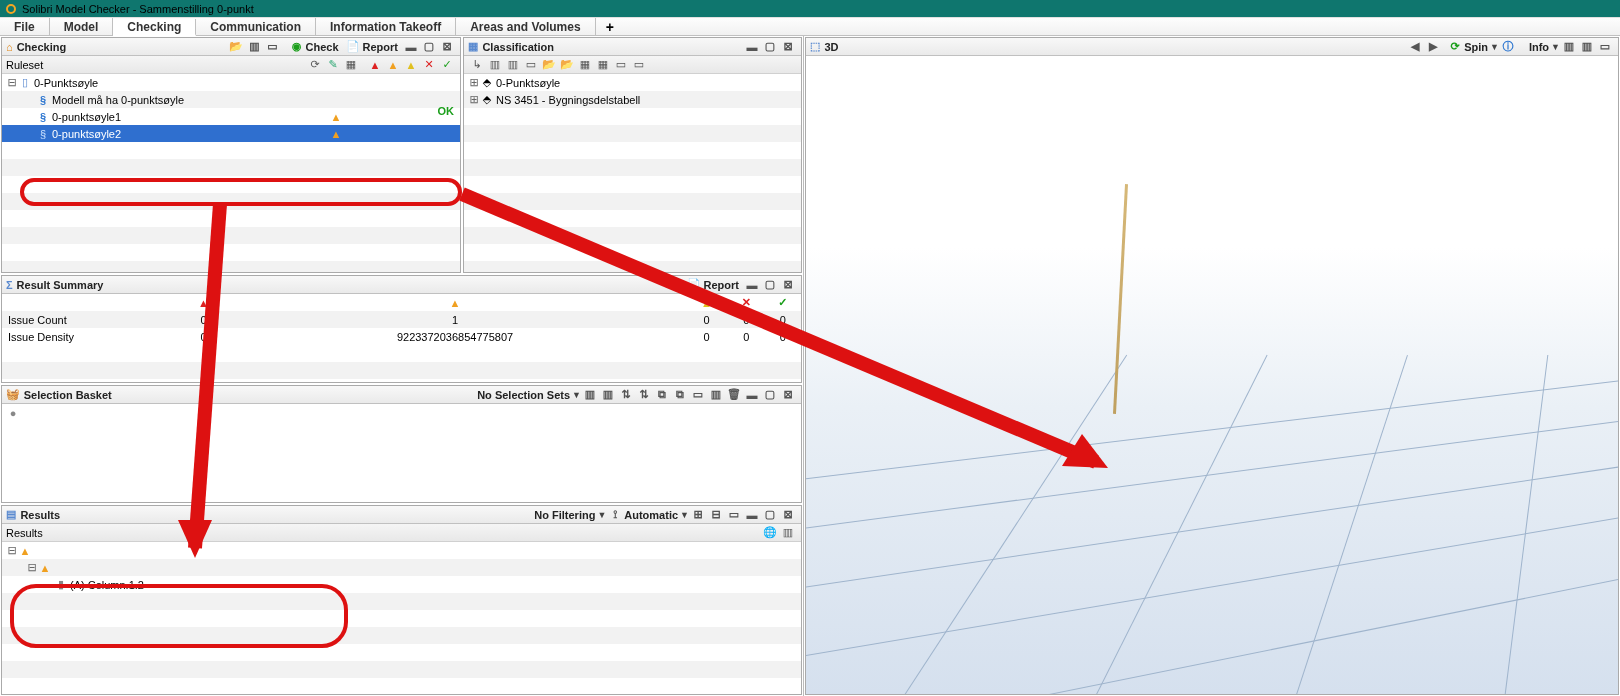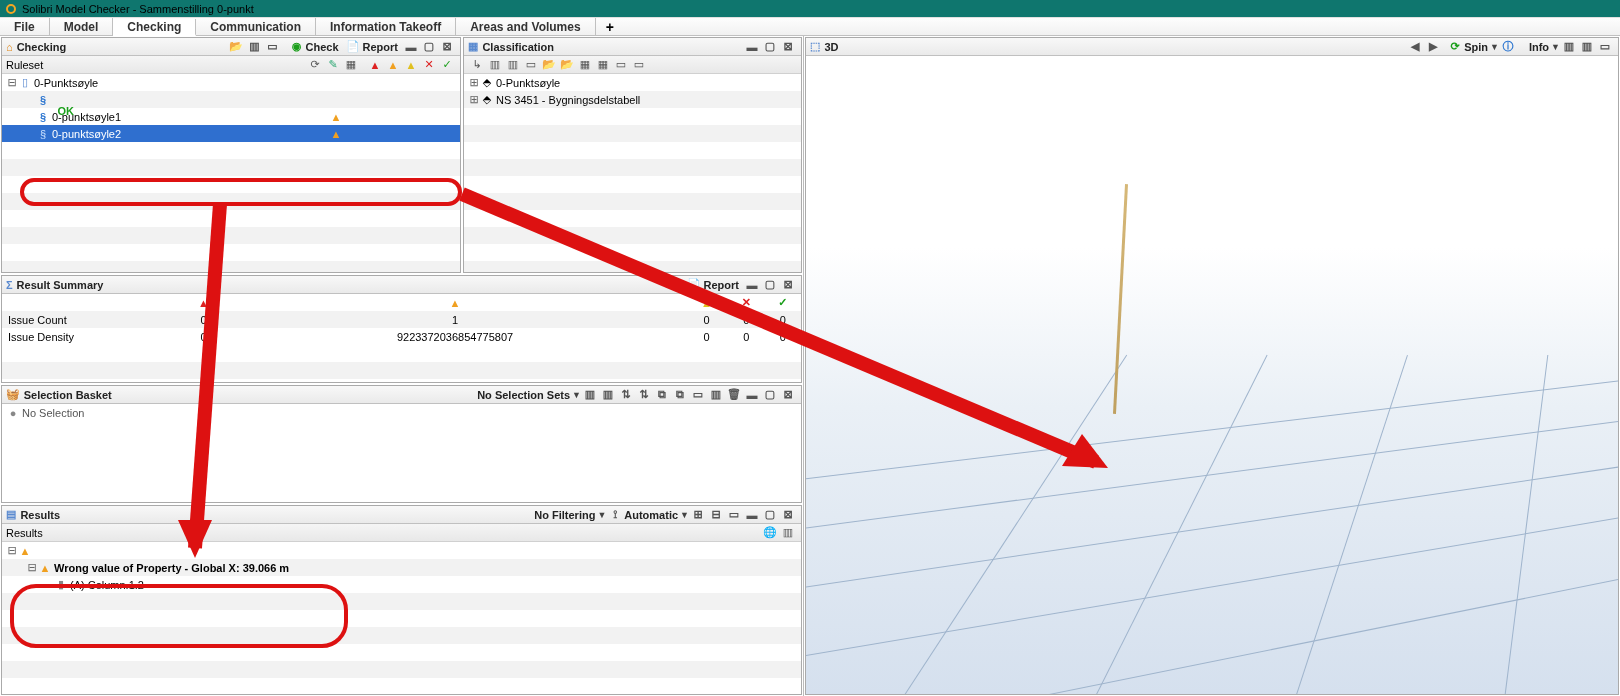--- a/index.html
+++ b/index.html
@@ -121,20 +121,21 @@
         </div>
         <div class="treearea stripes">
           <div class="treerow">
             <span class="twisty">⊟</span>
             <span class="ic" style="color:#5a8ad0">▯</span>
             <span class="lbl">0-Punktsøyle</span>
             <span class="stat"></span>
           </div>
           <div class="treerow alt" style="padding-left:34px;">
             <span class="ic ic-para">§</span>
+            <span class="lbl">Modell må ha 0-punktsøyle</span>
             <span class="ok" style="width:30px;text-align:right;padding-right:6px;">OK</span>
           </div>
           <div class="treerow" style="padding-left:34px;">
             <span class="ic ic-para">§</span>
             <span class="lbl">0-punktsøyle1</span>
             <span class="stat">
                 <span class="statcell"></span>
                 <span class="statcell ic-warn">▲</span>
                 <span class="statcell"></span>
                 <span class="statcell"></span>
@@ -256,21 +257,20 @@
         <span class="iconbtn">▭</span>
         <span class="iconbtn">▥</span>
         <span class="iconbtn">🗑</span>
         <span class="iconbtn">▬</span>
         <span class="iconbtn">▢</span>
         <span class="iconbtn">⊠</span>
       </div>
       <div class="treearea">
         <div class="treerow" style="color:#555;">
           <span class="ic" style="color:#888">●</span>
-          <span class="lbl">No Selection</span>
         </div>
       </div>
     </div>
 
     <div class="panel" style="flex:1;">
       <div class="panelhdr">
         <span class="title">
             <span class="ic-res">▤</span>
             <span>Results</span>
           </span>
@@ -293,21 +293,20 @@
         <span class="iconbtn">▥</span>
       </div>
       <div class="treearea stripes">
         <div class="treerow" style="padding-left:4px;">
           <span class="twisty">⊟</span>
             <span class="ic ic-warn">▲</span>
         </div>
         <div class="treerow alt" style="padding-left:24px;">
           <span class="twisty">⊟</span>
             <span class="ic ic-warn">▲</span>
-          <span class="lbl" style="font-weight:bold">Wrong value of Property - Global X: 39.066 m</span>
         </div>
         <div class="treerow" style="padding-left:52px;">
           <span class="ic" style="color:#888">▮</span>
           <span class="lbl">(A) Column.1.2</span>
         </div>
       </div>
     </div>
   </div>
 
   <div class="rightcol">

